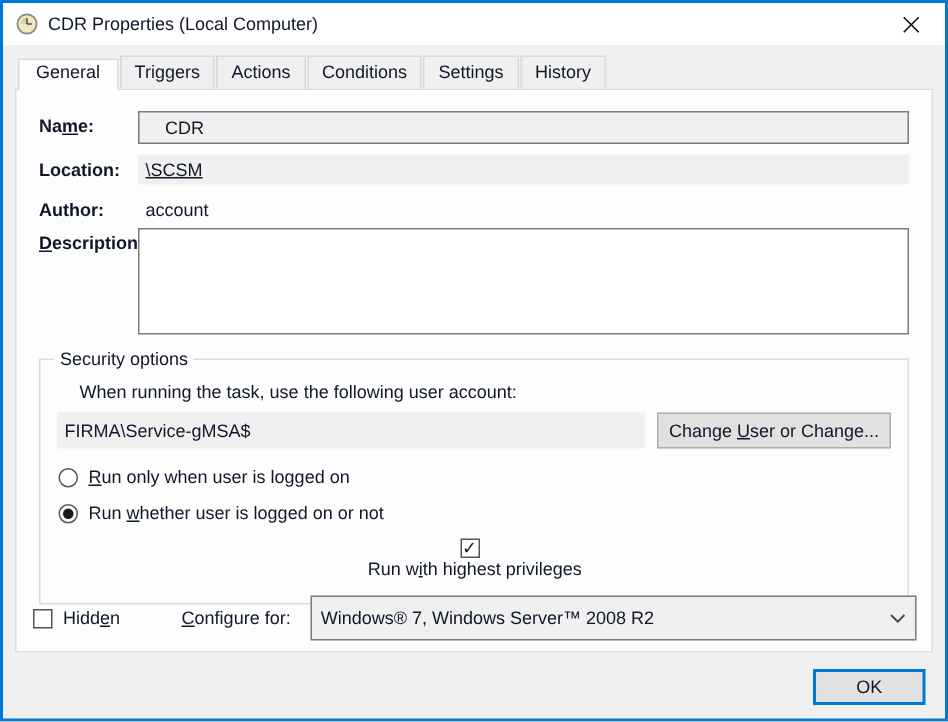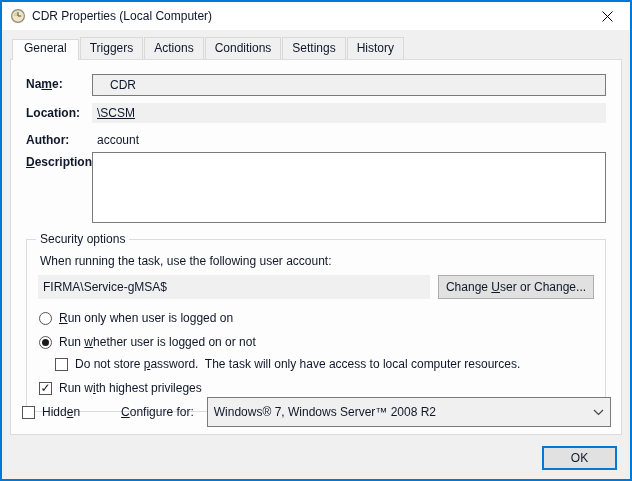--- a/index.html
+++ b/index.html
@@ -41,21 +41,21 @@
     flex:1;height:71px;box-sizing:border-box;background:#fff;border:1px solid #7a7a7a;padding:2px 4px;
   }
   
   .groupbox{
     position:relative;border:1px solid #dcdcdc;margin-top:16px;
     padding:14px 11px 4px 11px;
   }
   .groupbox-label{
     position:absolute;top:-8px;left:9px;background:#fdfdfd;padding:0 4px;
   }
-  .account-prompt{margin:0 0 7px 2px;}
+  .account-prompt{margin:0 0 7px 15px;}
   .account-row{display:flex;align-items:center;margin-bottom:12px;}
   .account-value{
     flex:1;height:24px;background:#f0f0f0;display:flex;align-items:center;padding:0 5px;box-sizing:border-box;text-align:right;
   }
   .change-user-btn{
     flex:none;width:156px;height:24px;margin-left:8px;box-sizing:border-box;
     background:#e1e1e1;border:1px solid #adadad;
     display:flex;align-items:center;justify-content:center;cursor:default;
   }
   .option-row{display:flex;align-items:center;margin:0 0 10px 1px;}
@@ -173,26 +173,22 @@
       <div class="option-row">
         <span class="radio"></span>
         <span><span class="lbl"></span><span class="mn">R</span><span class="lbl">un only when user is logged on</span></span>
       </div>
 
       <div class="option-row">
         <span class="radio selected"></span>
         <span><span class="lbl">Run </span><span class="mn">w</span><span class="lbl">hether user is logged on or not</span></span>
       </div>
 
-      <div class="option-row indent">
-        <span class="checkbox"></span>
-        <span><span class="lbl">Do not store </span><span class="mn">p</span><span class="lbl">assword.  The task will only have access to local computer resources.</span></span>
-      </div>
-
-      <div class="option-row" style="margin-bottom:12px;">
+
+      <div class="option-row" style="margin-bottom:12px;flex-direction:column;">
         <span class="checkbox checked"></span>
         <span><span class="lbl">Run w</span><span class="mn">i</span><span class="lbl">th highest privileges</span></span>
       </div>
     </div>
 
     <div class="configure-row">
       <div class="option-row" style="margin:0;">
         <span class="checkbox"></span>
         <span><span class="lbl">Hidd</span><span class="mn">e</span><span class="lbl">n</span></span>
       </div>

